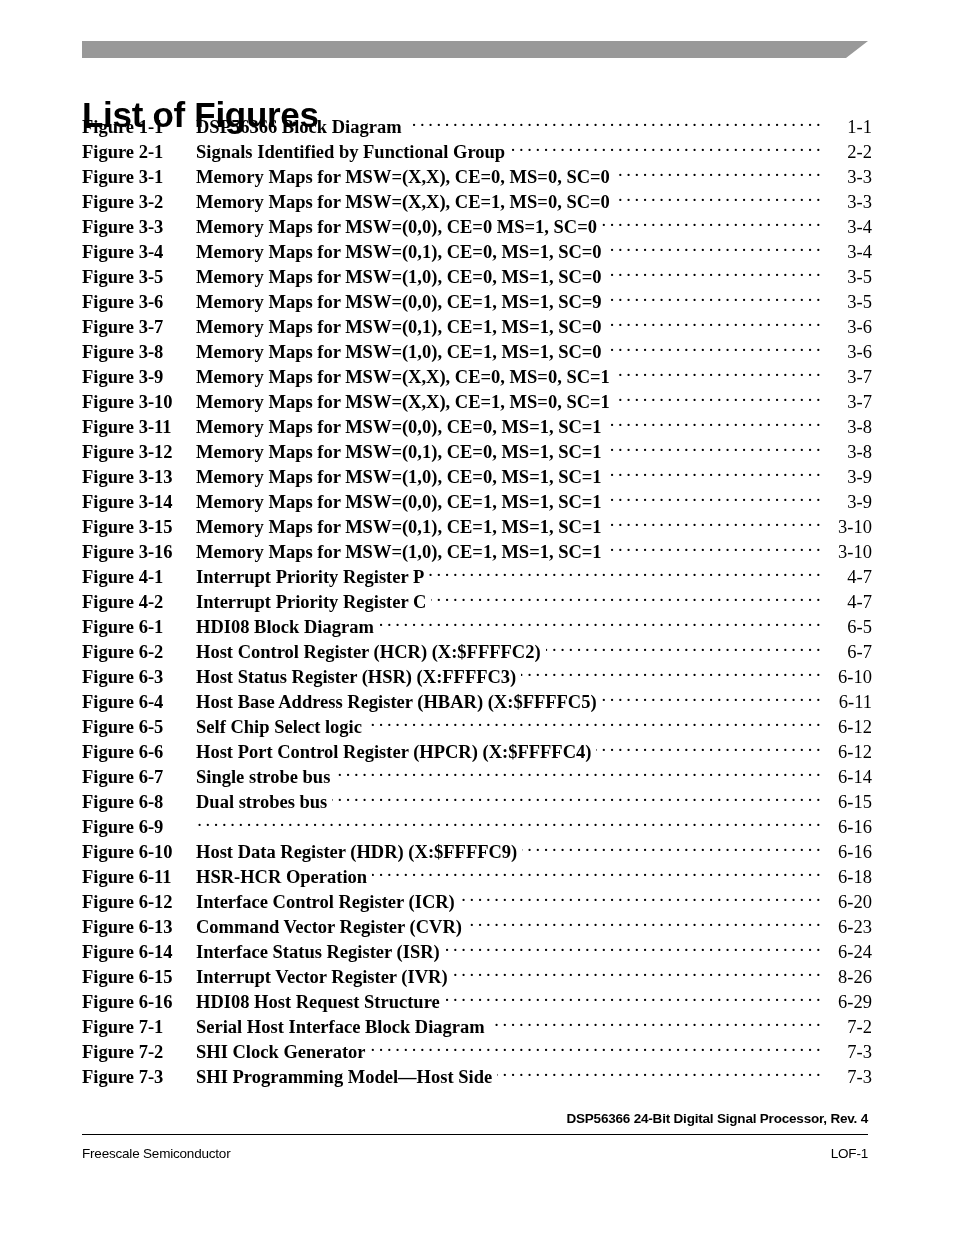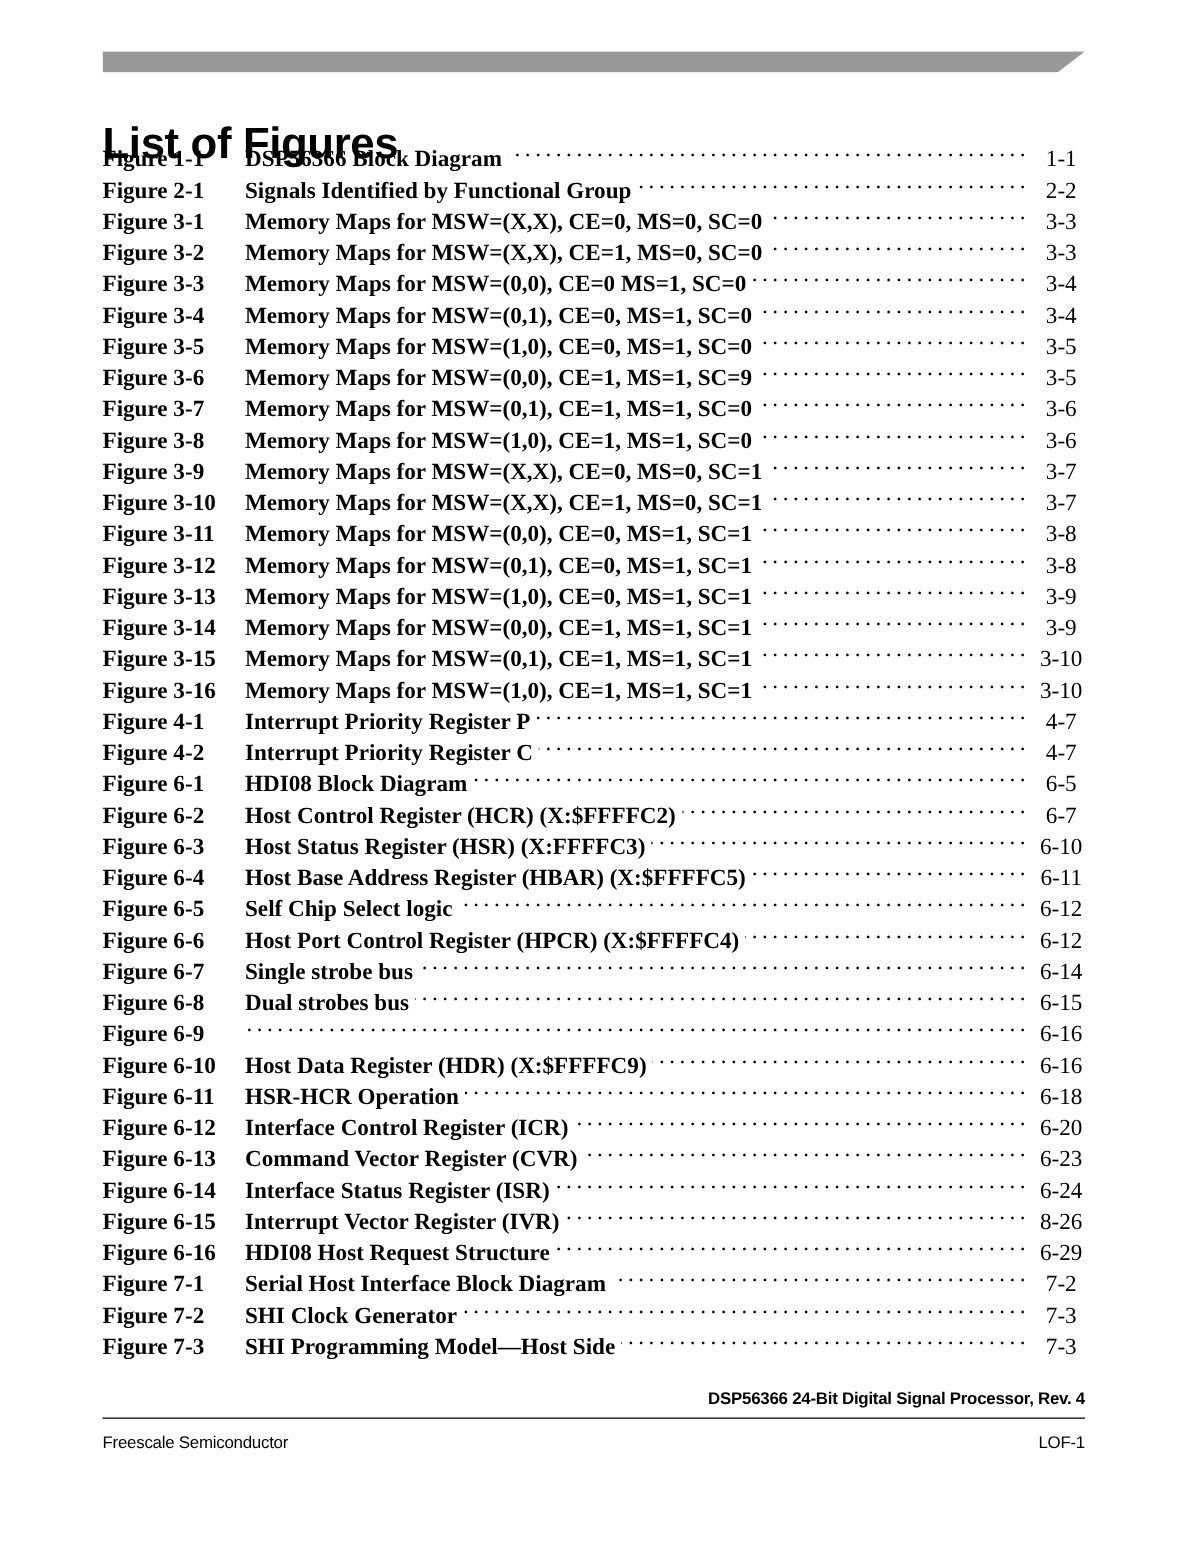--- a/index.html
+++ b/index.html
@@ -77,21 +77,21 @@
     content: ". . . . . . . . . . . . . . . . . . . . . . . . . . . . . . . . . . . . . . . . . . . . . . . . . . . . . . . . . . . . . . . . . . . . . . . . . . . . . . . . . . . . . . . . . . . . . . . . . . . . . . . . . . . . . . . . . . . . . . . . . . . . . . . . . . . . . . .";
     position: absolute;
     right: 0;
     bottom: 0;
     letter-spacing: -0.5px;
     font-size: 18.5px;
     line-height: 25px;
   }
   .fig-page {
     flex: 0 0 auto;
-    text-align: center;
+    text-align: right;
     padding-left: 6px;
     min-width: 46px;
   }
 
   
   #footer {
     position: absolute;
     left: 82px;
     top: 1110px;
     width: 786px;

